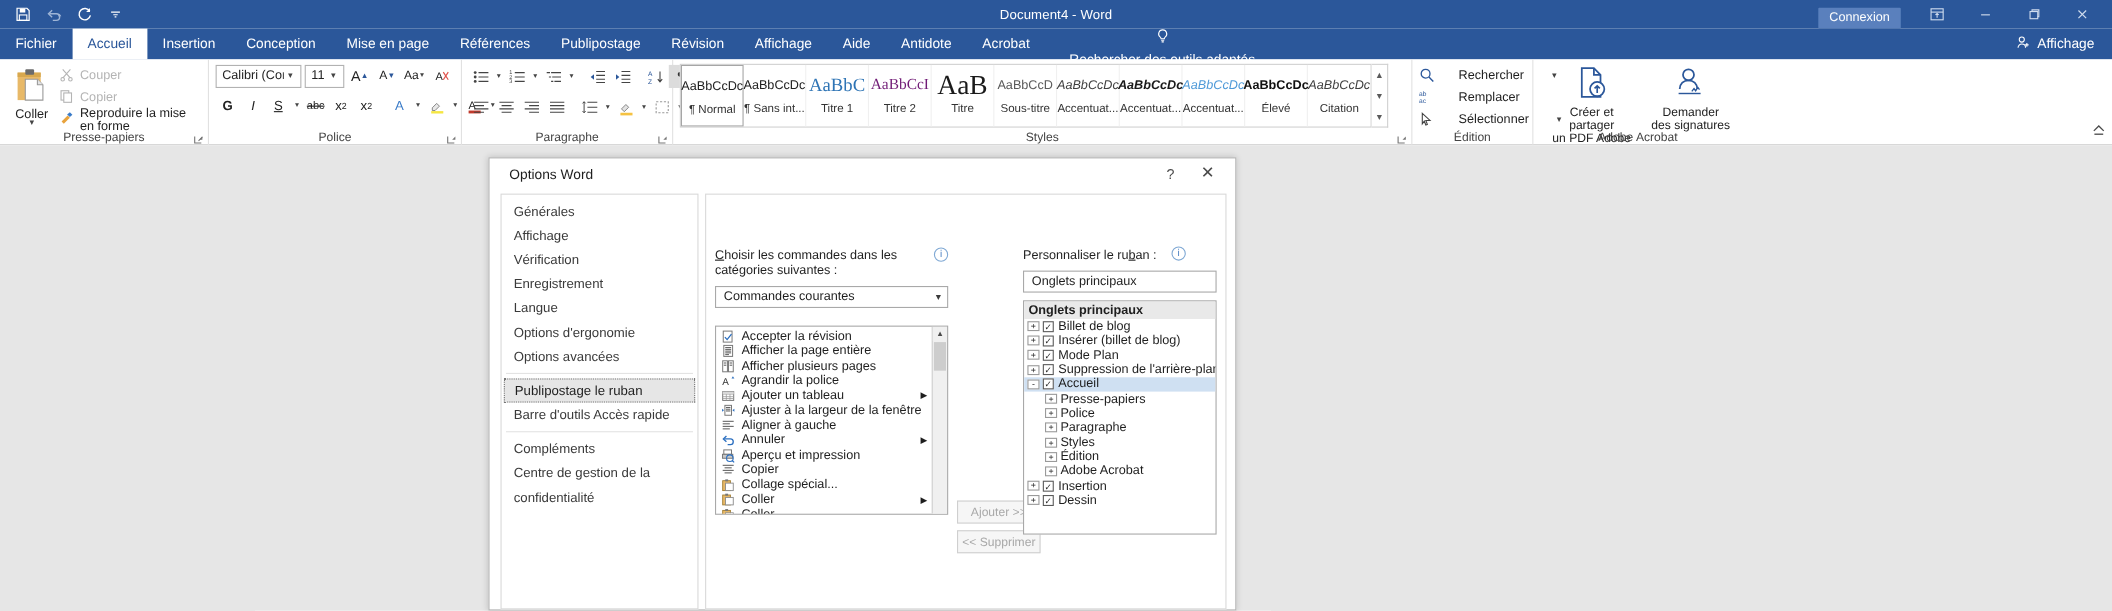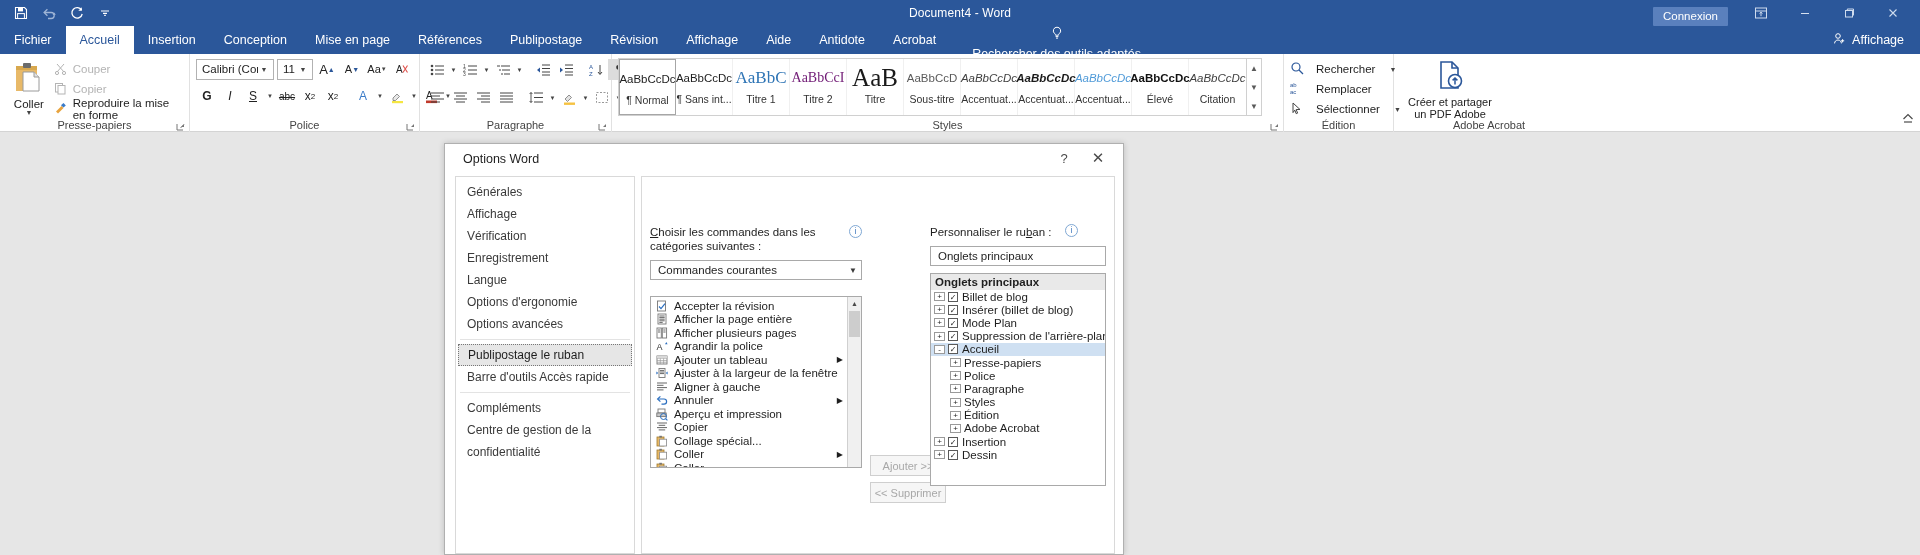--- a/index.html
+++ b/index.html
@@ -103,21 +103,21 @@
     justify-content:flex-start; padding-top:4px; border-right:1px solid #f0f0f0;
   }
   .scell.sel { border:1px solid #a6a6a6; background:#fff; }
   .scell .prev { height:30px; display:flex; align-items:center; justify-content:center; white-space:nowrap; }
   .scell .sname { font-size:10.5px; color:#333; white-space:nowrap; overflow:hidden; text-overflow:ellipsis; width:56px; text-align:center; }
   .sscroll { width:15px; height:58px; border:1px solid #d0d0d0; border-left:0; display:flex; flex-direction:column; justify-content:space-between; align-items:center; background:#fff; }
   .sscroll div { font-size:8px; color:#5a5a5a; height:18px; display:flex; align-items:center; }
 
   
   .edcmds { display:flex; flex-direction:column; justify-content:center; gap:2px; }
-  .edcmd { display:flex; align-items:center; gap:12px; font-size:11.5px; color:#1e1e1e; height:18px; }
+  .edcmd { display:flex; align-items:center; gap:22px; font-size:11.5px; color:#1e1e1e; height:18px; }
   .edcmd .ecaret { font-size:7px; color:#444; margin-left:2px; }
 
   
   .abig { width:88px; display:flex; flex-direction:column; align-items:center; padding-top:2px; }
   .abig .atxt { font-size:11px; color:#222; text-align:center; line-height:12px; margin-top:3px; }
 
   #ribbon-collapse { position:absolute; right:6px; top:58px; font-size:11px; color:#4a4a4a; }
 
   
   #docarea { position:absolute; left:0; top:132px; width:1920px; height:423px; background:#e6e6e6; }
@@ -672,20 +672,32 @@
             <svg width="30" height="30" viewBox="0 0 30 30">
                 <path d="M6 2h11l6 6v20H6z" fill="none" stroke="#2b579a" stroke-width="1.6"></path>
                 <path d="M17 2v6h6" fill="none" stroke="#2b579a" stroke-width="1.6"></path>
                 <circle cx="20" cy="21" r="6.5" fill="#fff" stroke="#2b579a" stroke-width="1.6"></circle>
                 <path d="M20 24.5v-6.5M17.6 20.4L20 18l2.4 2.4" fill="none" stroke="#2b579a" stroke-width="1.5"></path>
               </svg>
           </span>
           <span class="atxt"><span style="white-space:pre-line">Créer et partager
 un PDF Adobe</span></span>
         </div>
+        <div class="abig">
+          <span>
+            <svg width="30" height="30" viewBox="0 0 30 30">
+                <circle cx="13" cy="8" r="5" fill="none" stroke="#2b579a" stroke-width="1.6"></circle>
+                <path d="M5 21c0-5 3.6-8 8-8s8 3 8 8" fill="none" stroke="#2b579a" stroke-width="1.6"></path>
+                <path d="M4 25h20" stroke="#2b579a" stroke-width="1.3"></path>
+                <path d="M16 23l2-2.5 1.5 2 2-3 1.5 2" fill="none" stroke="#2b579a" stroke-width="1.2"></path>
+              </svg>
+          </span>
+          <span class="atxt"><span style="white-space:pre-line">Demander
+des signatures</span></span>
+        </div>
       </div>
       <div class="glabel">Adobe Acrobat</div>
     </div>
 
   </div>
   <div id="ribbon-collapse">
     <svg width="12" height="12" viewBox="0 0 12 12">
         <path d="M1.5 7L6 2.5 10.5 7" fill="none" stroke="#4a4a4a" stroke-width="1.2"></path>
         <path d="M2 10h8" stroke="#4a4a4a" stroke-width="1.2"></path>
       </svg>

